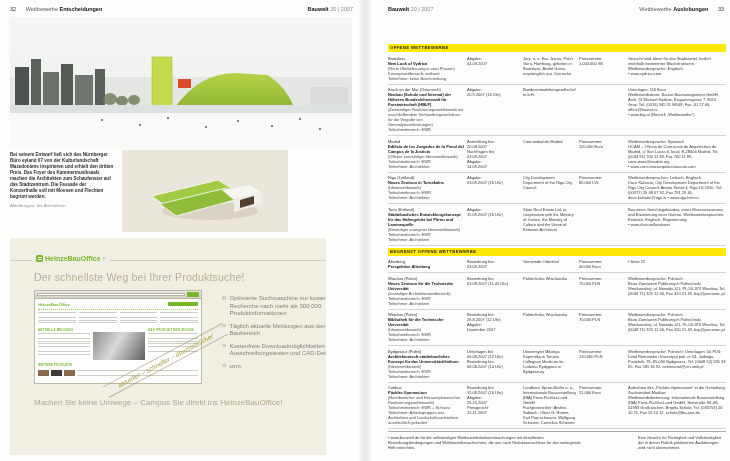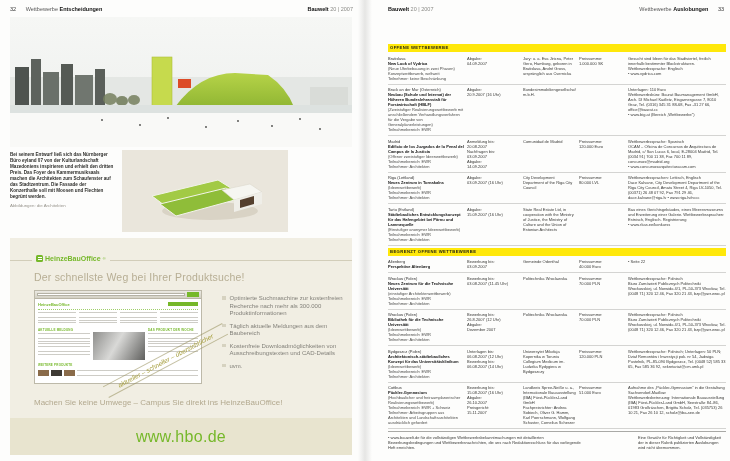--- a/index.html
+++ b/index.html
@@ -26,21 +26,21 @@
   .issue-muted { color:#8a8a86; }
 
   
   .photo-main { position:absolute; left:10px; top:17px; width:342px; height:130px; overflow:hidden; background:#f1f2f0; }
   .photo-model { position:absolute; left:122px; top:150px; width:166px; height:82px; overflow:hidden; background:#eae6dc; }
   .caption { position:absolute; left:10px; top:152px; width:104px; font-size:4.6px; line-height:1.32;
              color:#2f2f2c; font-weight:bold; }
   .caption-credit { margin-top:2px; font-weight:normal; color:#97948c; font-size:4.4px; }
 
   
-  .ad { position:absolute; left:10px; top:238px; width:342px; height:217px; background:#f1eee3; overflow:hidden; }
+  .ad { position:absolute; left:10px; top:238px; width:316px; height:217px; background:#f1eee3; overflow:hidden; }
   .ad-rule { position:absolute; left:0; right:0; top:22px; border-top:1px solid #d2cdb9; }
   .ad-brand { position:absolute; left:22px; top:17px; background:#f1eee3; padding:0 4px; display:flex; align-items:center; gap:2px; }
   .ad-brand-icon { width:7px; height:7px; background:#76b82a; border-radius:1.5px; position:relative; }
   .ad-brand-icon::after { content:""; position:absolute; left:1.5px; top:1.5px; width:4px; height:1.2px; background:#fff;
                           box-shadow:0 2px 0 #fff; }
   .ad-brand-name { font-size:7px; font-weight:bold; color:#76b82a; }
   .ad-brand-reg { font-size:4px; color:#76b82a; vertical-align:super; }
   .ad-headline { position:absolute; left:24px; top:33px; font-size:10.5px; color:#b7ae94; letter-spacing:0.2px; }
 
   .shot { position:absolute; left:24px; top:52px; width:168px; height:94px; background:#fff; border:1px solid #bdb9a9; }
@@ -242,23 +242,20 @@
           <span class="bullet-sq"></span>
           <span>Kostenfreie Downloadmöglichkeiten von Ausschreibungstexten und CAD-Details</span>
         </li>
       <li>
           <span class="bullet-sq"></span>
           <span>uvm.</span>
         </li>
     </ul>
 
     <div class="ad-closing">Machen Sie keine Umwege – Campus Sie direkt ins HeinzeBauOffice!</div>
-    <div class="ad-band">
-      <span class="ad-url">www.hbo.de</span>
-    </div>
   </div>
 </div>
 
 <div class="page page-right">
 
   <div class="runhead rh-right-issue">
     <b>Bauwelt</b><span class="issue-muted"> 20 | 2007</span>
   </div>
   <div class="runhead rh-right-folio">
     <span>Wettbewerbe</span>

